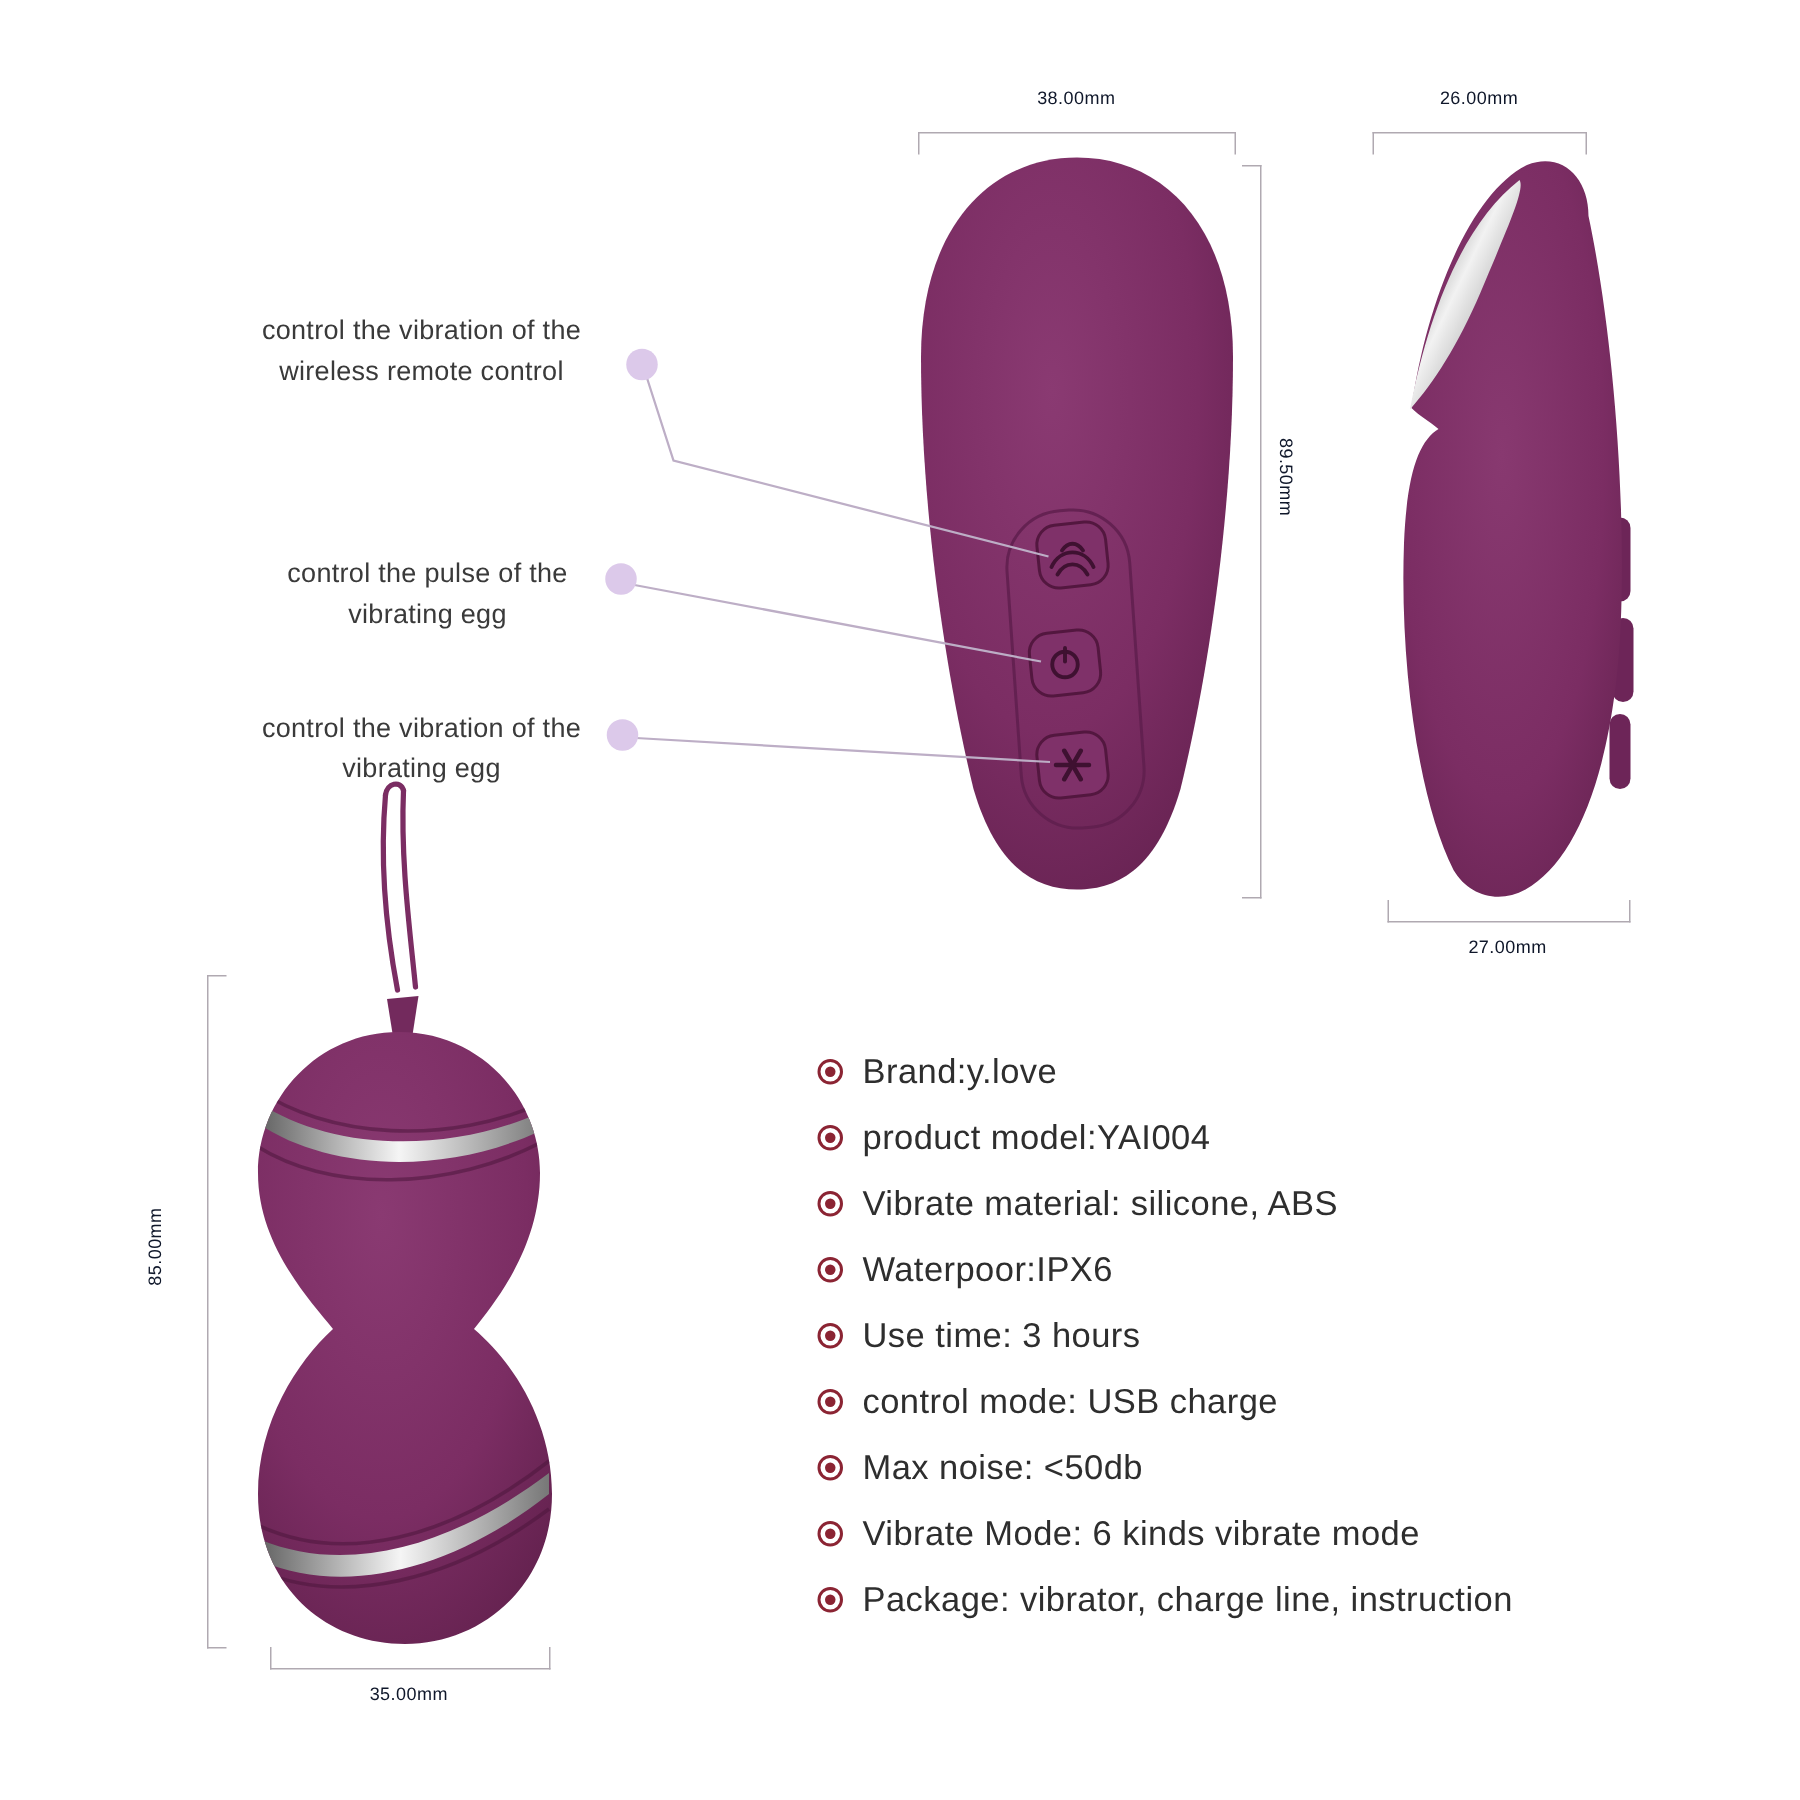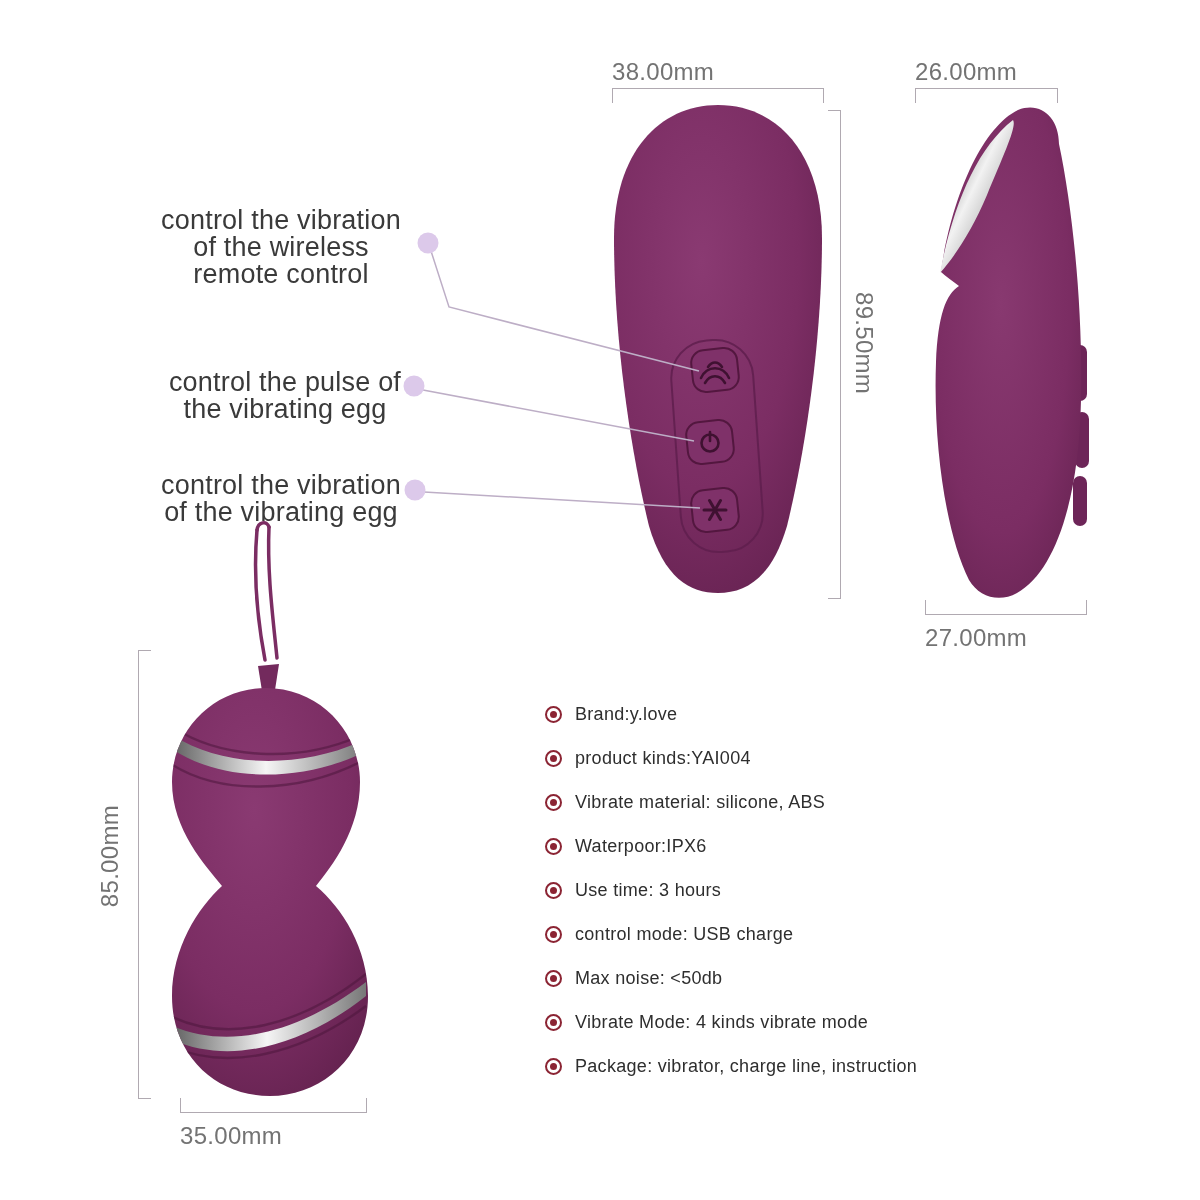--- a/index.html
+++ b/index.html
@@ -4,43 +4,43 @@
 <style>
   html,body { margin:0; padding:0; background:#ffffff; }
   .canvas {
     position:relative; width:1200px; height:1200px; background:#ffffff;
     font-family:"Liberation Sans", sans-serif; overflow:hidden;
   }
   svg { position:absolute; }
 
   
   .callout {
-    position:absolute; text-align:center; font-size:27px; line-height:27px;
+    position:absolute; text-align:center; font-size:18px; line-height:27px;
     color:#3a3a3a; letter-spacing:0.2px;
   }
 
   
   .dim-label {
-    position:absolute; color:#737373; font-size:24px; 
+    position:absolute; color:#0f172a; font-size:12px; text-align:center;
     letter-spacing:0.3px;
   }
   .dim-label.vertical { writing-mode:vertical-rl; }
   .dim-label.vertical-up { writing-mode:vertical-rl; transform:rotate(180deg); }
 
   
   .bracket { position:absolute; border:0 solid #b0a9b1; }
   .bracket.top    { border-top-width:1px; border-left-width:1px; border-right-width:1px; }
   .bracket.bottom { border-bottom-width:1px; border-left-width:1px; border-right-width:1px; }
   .bracket.left   { border-left-width:1px; border-top-width:1px; border-bottom-width:1px; }
   .bracket.right  { border-right-width:1px; border-top-width:1px; border-bottom-width:1px; }
 
   
   .specs { position:absolute; left:545px; top:692px; width:600px; }
   .spec-item { display:flex; align-items:center; gap:13px; height:44px;
-    font-size:18px; color:#2e2e2e; letter-spacing:0.3px; }
+    font-size:23px; color:#2e2e2e; letter-spacing:0.3px; }
   .bullseye { width:13px; height:13px; border:2px solid #8b2433; border-radius:50%;
     flex:0 0 auto; position:relative; }
   .bullseye::after { content:""; position:absolute; left:3px; top:3px; right:3px; bottom:3px;
     background:#8b2433; border-radius:50%; }
 </style>
 </head>
 <body>
 
 <div class="canvas">
 
@@ -203,21 +203,21 @@
   <div class="bracket bottom" style="left:180px; top:1098px; width:185px; height:14px;"></div>
   <div class="dim-label" style="left:180px; top:1122px; width:185px;">35.00mm</div>
 
   <div class="specs">
     <div class="spec-item">
       <span class="bullseye"></span>
       <span>Brand:y.love</span>
     </div>
     <div class="spec-item">
       <span class="bullseye"></span>
-      <span>product kinds:YAI004</span>
+      <span>product model:YAI004</span>
     </div>
     <div class="spec-item">
       <span class="bullseye"></span>
       <span>Vibrate material: silicone, ABS</span>
     </div>
     <div class="spec-item">
       <span class="bullseye"></span>
       <span>Waterpoor:IPX6</span>
     </div>
     <div class="spec-item">
@@ -227,21 +227,21 @@
     <div class="spec-item">
       <span class="bullseye"></span>
       <span>control mode: USB charge</span>
     </div>
     <div class="spec-item">
       <span class="bullseye"></span>
       <span>Max noise: &lt;50db</span>
     </div>
     <div class="spec-item">
       <span class="bullseye"></span>
-      <span>Vibrate Mode: 4 kinds vibrate mode</span>
+      <span>Vibrate Mode: 6 kinds vibrate mode</span>
     </div>
     <div class="spec-item">
       <span class="bullseye"></span>
       <span>Package: vibrator, charge line, instruction</span>
     </div>
   </div>
 
 </div>
 
 </body></html>

